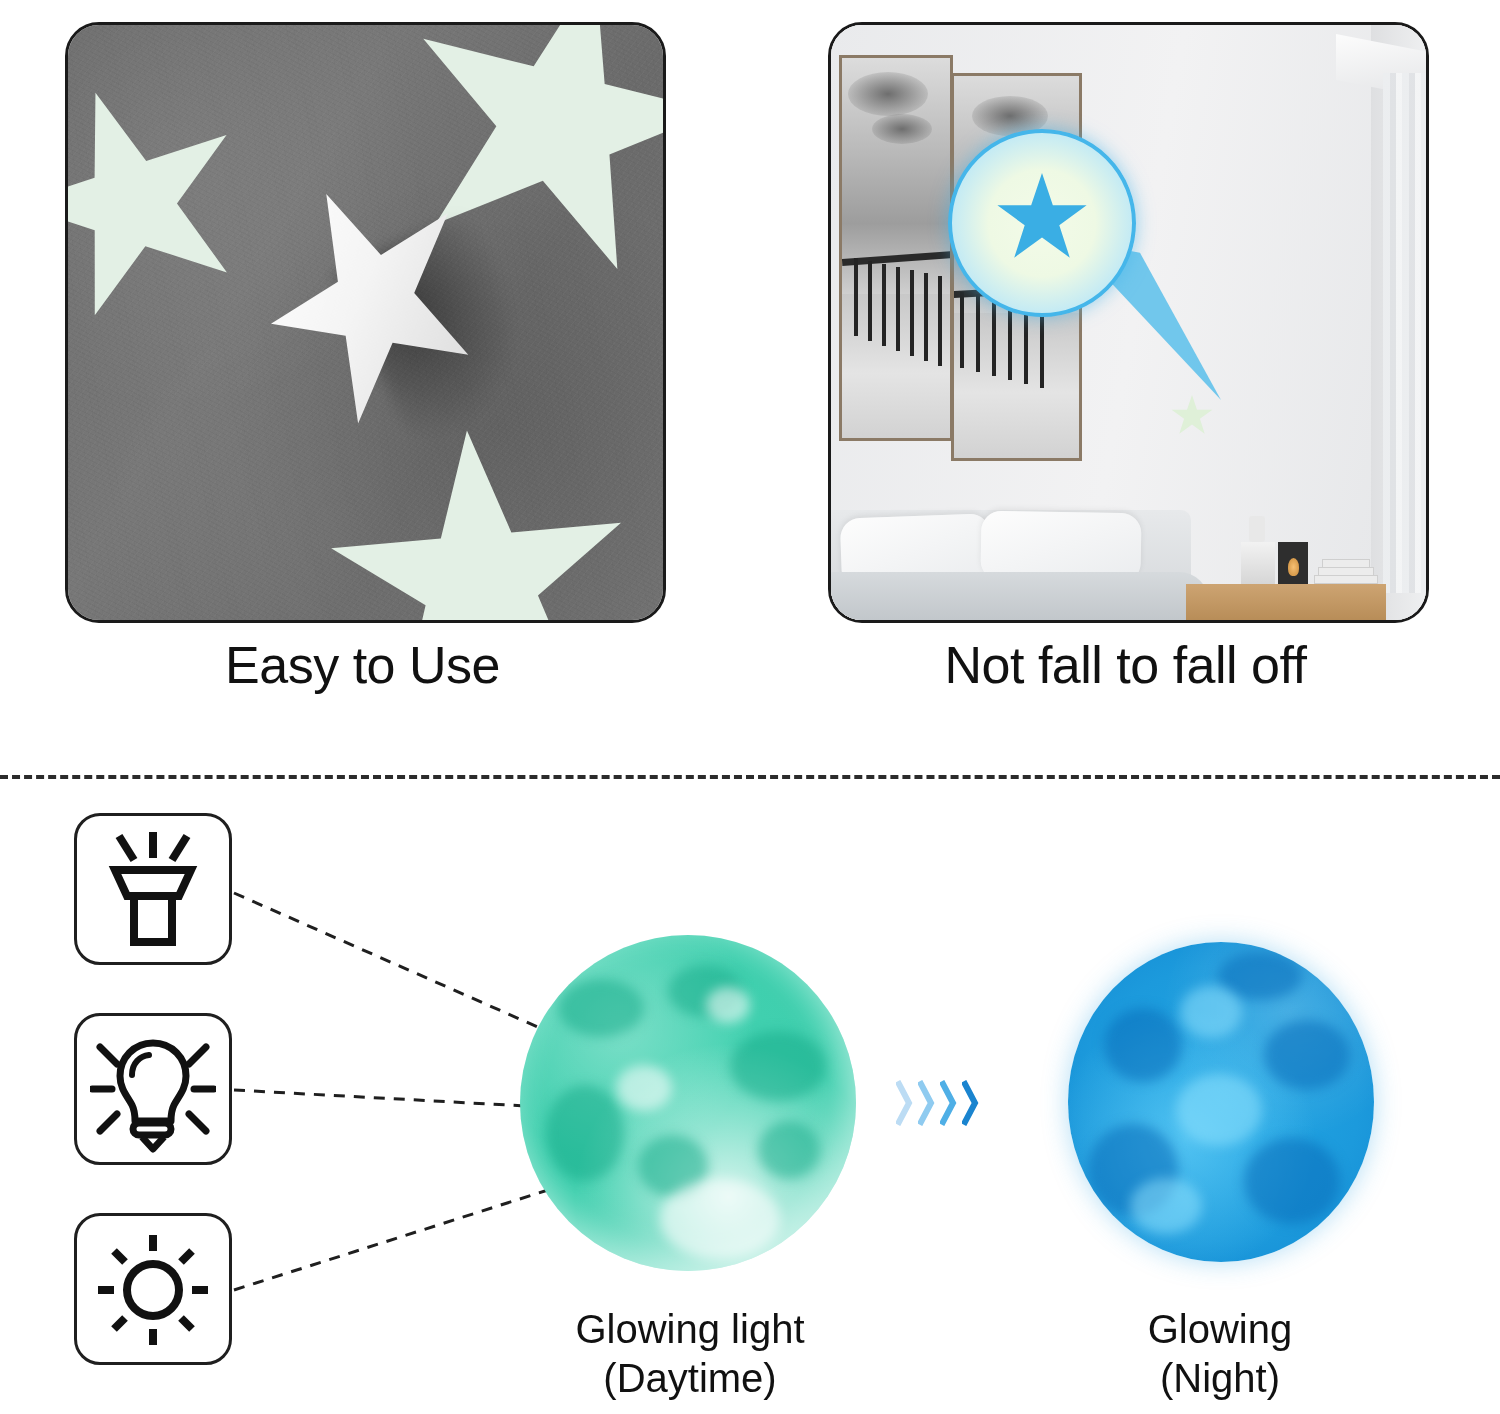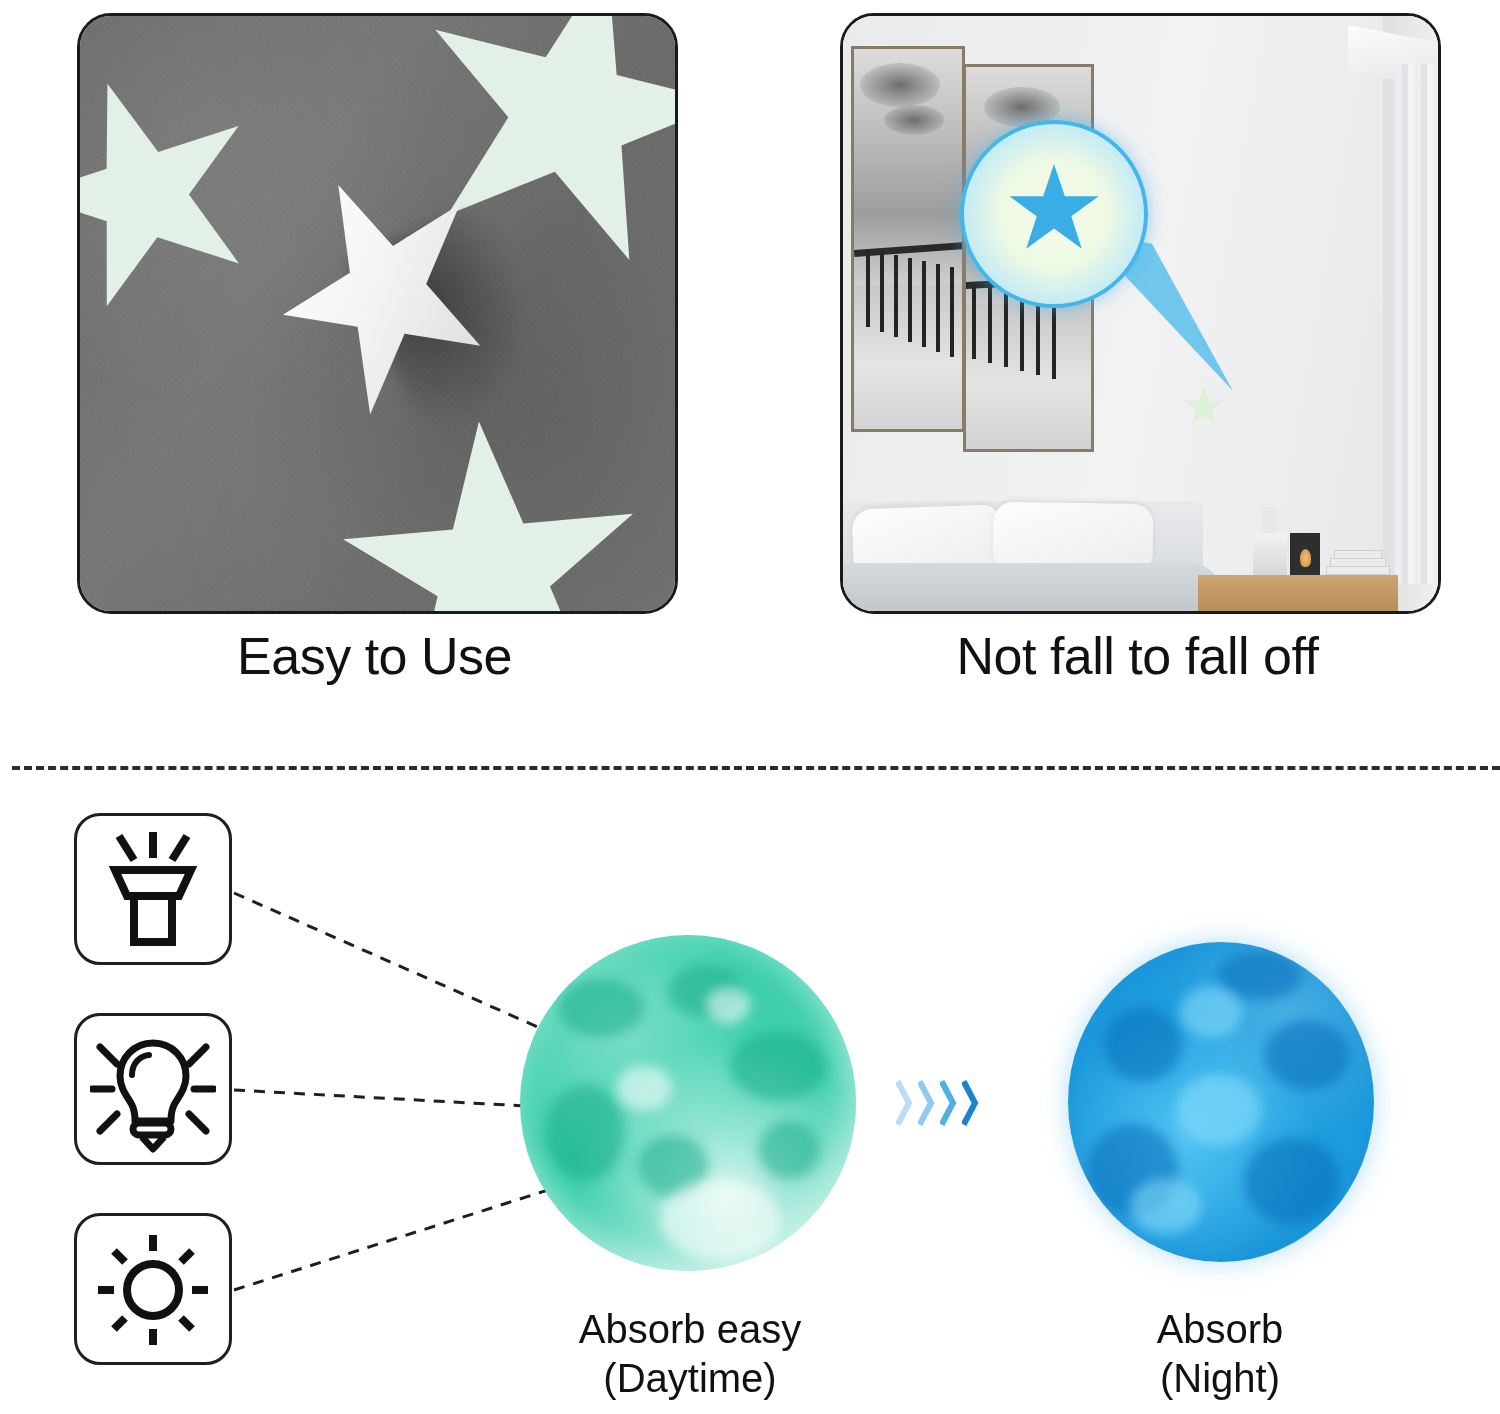--- a/index.html
+++ b/index.html
@@ -12,24 +12,23 @@
     height: 1414px;
     position: relative;
     overflow: hidden;
     font-family: "Liberation Sans", sans-serif;
     color: #111111;
   }
 
   
   #top-section {
     position: absolute;
-    left: 0; top: 8px;
+    left: 0; top: 17px;
     width: 1380px;
     height: 760px;
-    margin-left: 12px;
   }
 
   .photo-card {
     position: absolute;
     border: 3px solid #1a1a1a;
     border-radius: 34px;
     overflow: hidden;
     background: #ddd;
   }
   #photo-card-left  { left: 65px;  top: 5px; width: 595px; height: 595px; }
@@ -479,18 +478,18 @@
     <div class="crater crater-dark-b" style="left:150px; top:10px;  width:84px; height:48px;"></div>
     <div class="crater crater-dark-b" style="left:36px;  top:66px;  width:78px; height:74px;"></div>
     <div class="crater crater-dark-b" style="left:196px; top:78px;  width:86px; height:70px;"></div>
     <div class="crater crater-dark-b" style="left:20px;  top:182px; width:90px; height:92px;"></div>
     <div class="crater crater-dark-b" style="left:176px; top:196px; width:96px; height:86px;"></div>
     <div class="crater crater-light-b" style="left:112px; top:44px;  width:62px; height:52px;"></div>
     <div class="crater crater-light-b" style="left:108px; top:132px; width:86px; height:72px;"></div>
     <div class="crater crater-light-b" style="left:62px;  top:236px; width:72px; height:56px;"></div>
   </div>
 
-  <div class="moon-caption" id="caption-absorb">Absorb easy
+  <div class="moon-caption" id="caption-absorb">Glowing light
 (Daytime)</div>
 
-  <div class="moon-caption" id="caption-glow">Absorb
+  <div class="moon-caption" id="caption-glow">Glowing
 (Night)</div>
 </div>
 
 </body></html>

